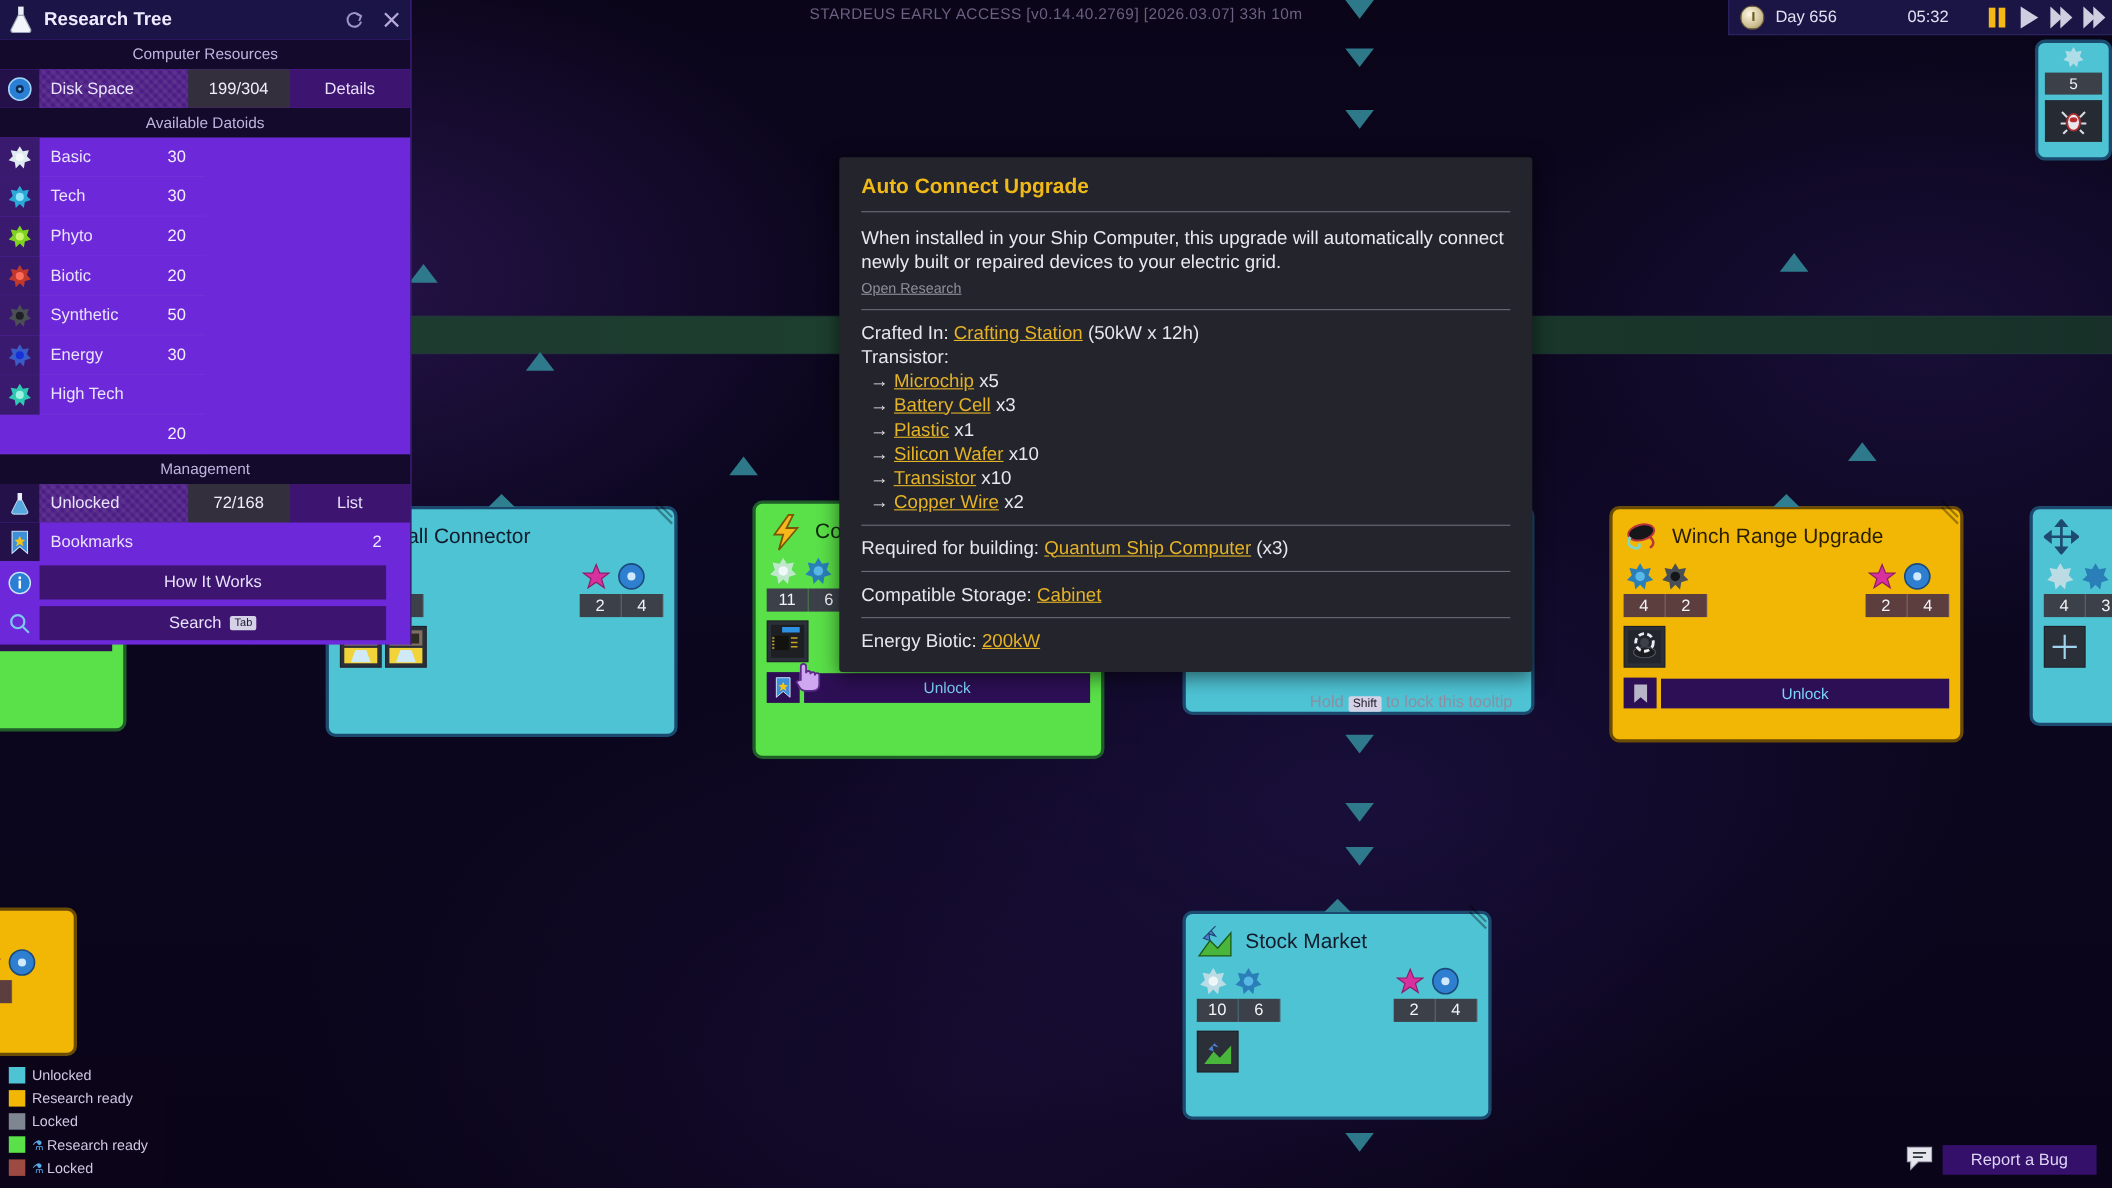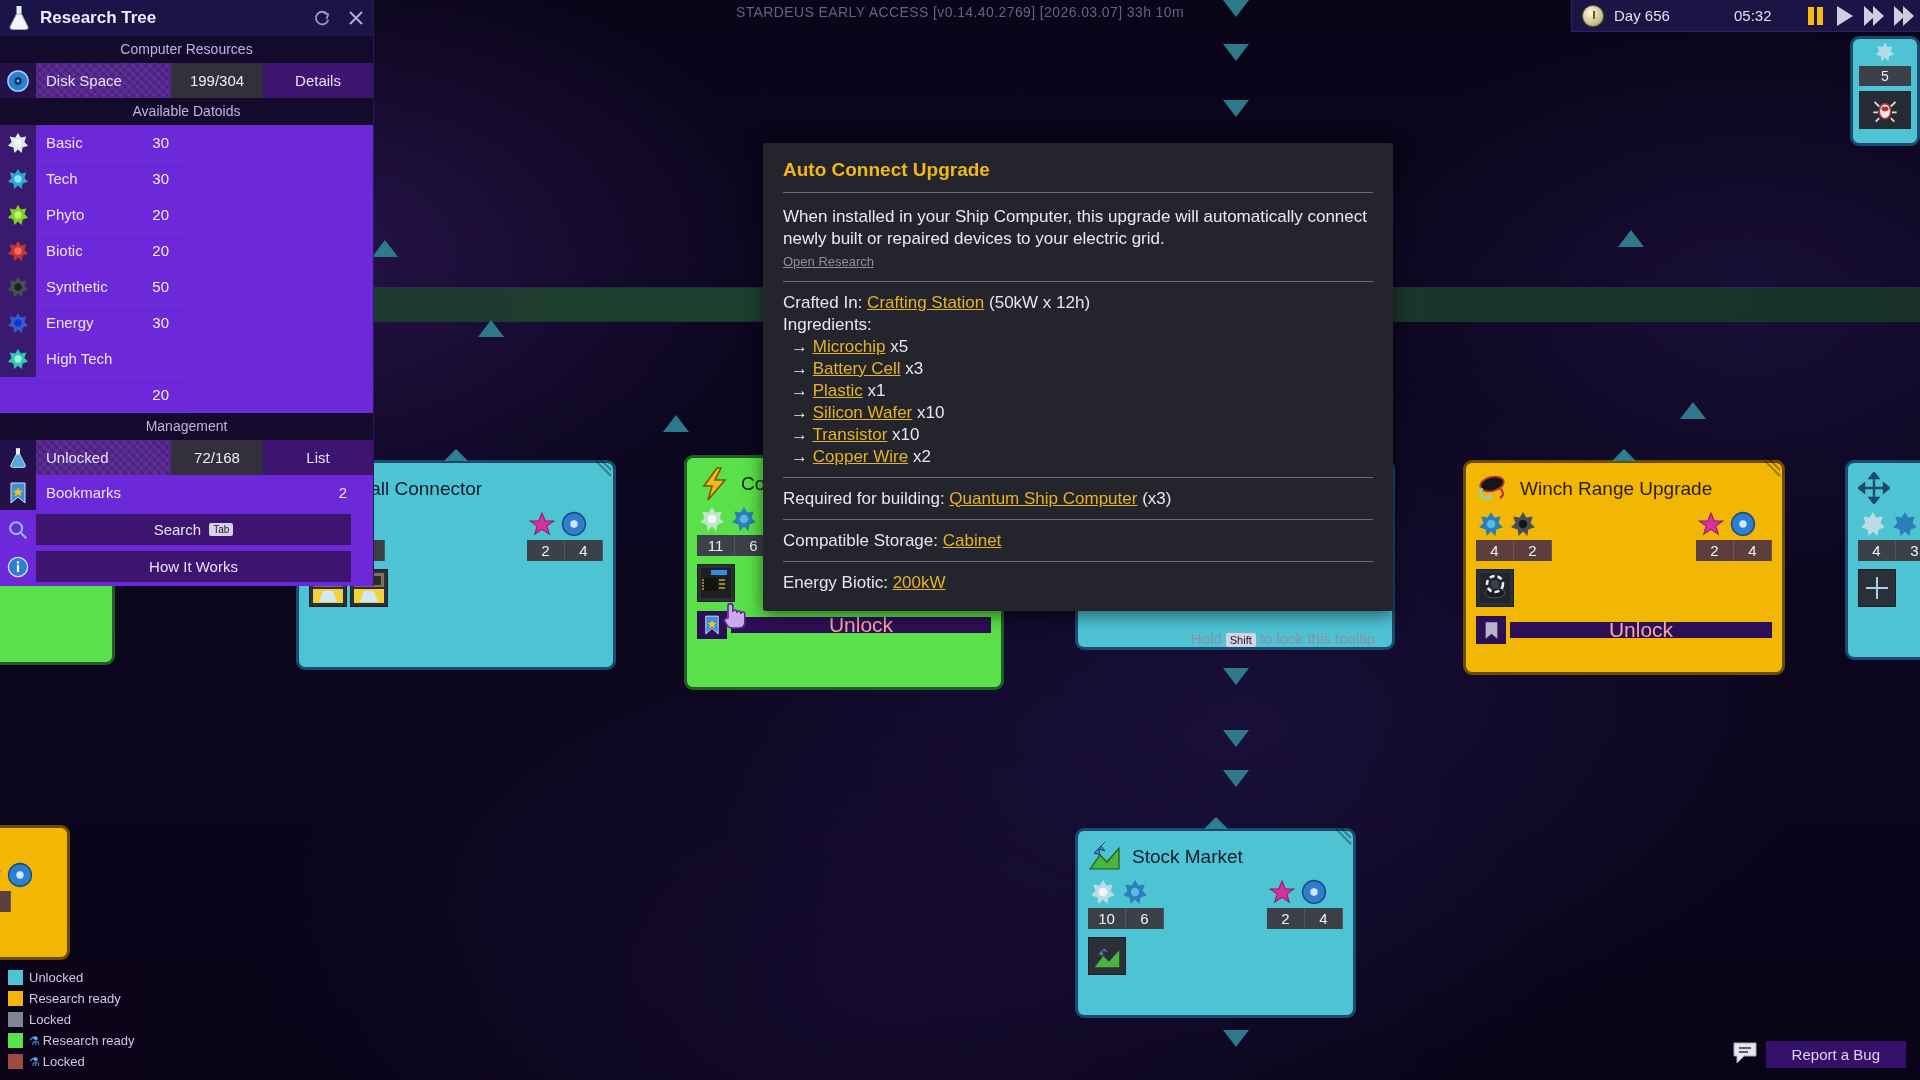--- a/index.html
+++ b/index.html
@@ -221,23 +221,23 @@
     border: 1px solid rgba(0,0,0,.3);
     display: flex; align-items: center; justify-content: center;
     position: relative; overflow: hidden;
   }
   .unlock-row { display: flex; align-items: center; gap: 4px; margin-top: 9px; }
   .bm-slot {
     width: 30px; height: 28px; background: #2d0f55;
     display: flex; align-items: center; justify-content: center;
   }
   .unlock-btn {
-    flex: 1; height: 16px; background: #2d0f55;
+    flex: 1; height: 27px; background: #2d0f55;
     display: flex; align-items: center; justify-content: center;
-    color: #fca5a5; font-size: 21px;
+    color: #7dd3fc; font-size: 14px;
   }
   .node-tab {
     position: absolute; left: 50%; transform: translateX(-50%);
     width: 0; height: 0;
     border-left: 12px solid transparent;
     border-right: 12px solid transparent;
   }
   .node-tab.top { top: -14px; border-bottom: 12px solid #2f7f90; }
 
   
@@ -518,41 +518,41 @@
           <path d="M2 1 H16 V21 L9 15 L2 21 Z" fill="#3e8fd8" stroke="#cfe4f7"></path>
           <polygon points="9,5 10.5,8.5 14,8.8 11.3,11 12.3,14.5 9,12.6 5.7,14.5 6.7,11 4,8.8 7.5,8.5" fill="#f3c21a"></polygon>
         </svg>
       </div>
       <div class="bm-label">Bookmarks</div>
       <div class="bm-count">2</div>
     </div>
 
     <div class="wide-btn">
       <div class="wb-ico">
-        <svg width="22" height="22" viewBox="0 0 24 24" fill="none" stroke="#7cc8ef" stroke-width="2.2">
-          <circle cx="10" cy="10" r="6.5"></circle>
-            <path d="M15 15 L21 21"></path>
-        </svg>
-      </div>
-      <div class="wb-body">
-        <span>Search</span>
-        <span class="kbd">Tab</span>
-      </div>
-    </div>
-
-    <div class="wide-btn">
-      <div class="wb-ico">
         <svg width="22" height="22" viewBox="0 0 24 24">
           <circle cx="12" cy="12" r="10.5" fill="#2a7fd4" stroke="#cfe6fa" stroke-width="1.4"></circle>
           <rect x="10.8" y="9.5" width="2.4" height="8" fill="#fff"></rect>
           <rect x="10.8" y="5.6" width="2.4" height="2.6" fill="#fff"></rect>
         </svg>
       </div>
       <div class="wb-body">
         <span>How It Works</span>
+      </div>
+    </div>
+
+    <div class="wide-btn">
+      <div class="wb-ico">
+        <svg width="22" height="22" viewBox="0 0 24 24" fill="none" stroke="#7cc8ef" stroke-width="2.2">
+          <circle cx="10" cy="10" r="6.5"></circle>
+            <path d="M15 15 L21 21"></path>
+        </svg>
+      </div>
+      <div class="wb-body">
+        <span>Search</span>
+        <span class="kbd">Tab</span>
       </div>
     </div>
   </div>
 
   <div class="card green" style="left:-120px; top:455px; width:235px; height:210px;">
     <div class="card-corner"></div>
     <div class="card-title-row">
       
       
     </div>
@@ -957,21 +957,21 @@
     <div class="tt-hr"></div>
     <div class="tt-desc">When installed in your Ship Computer, this upgrade will automatically connect newly built or repaired devices to your electric grid.</div>
     <a class="tt-openres">Open Research</a>
     <div class="tt-hr tight"></div>
 
     <div class="tt-line">
       <span>Crafted In:</span>
       <span class="lnk">Crafting Station</span>
       <span>(50kW x 12h)</span>
     </div>
-    <div class="tt-line">Ingredients:</div>
+    <div class="tt-line">Transistor:</div>
 
     <div class="tt-line tt-ing">
       <span>→</span>
       <span class="lnk">Microchip</span>
       <span>x5</span>
     </div>
     <div class="tt-line tt-ing">
       <span>→</span>
       <span class="lnk">Battery Cell</span>
       <span>x3</span>

